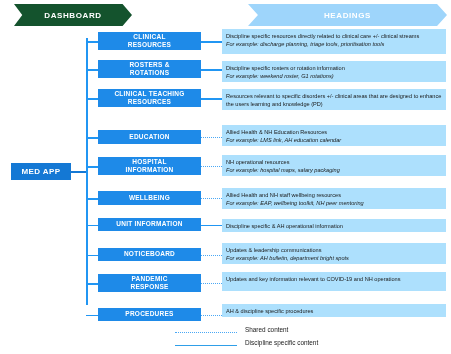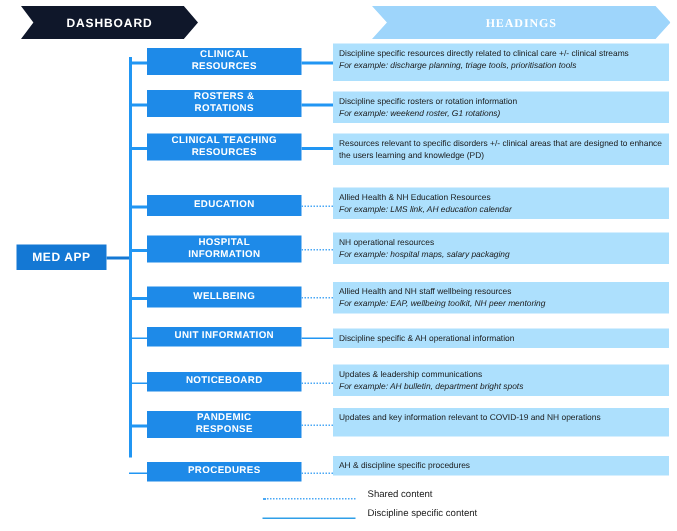--- a/index.html
+++ b/index.html
@@ -38,35 +38,34 @@
     box-sizing: border-box;
   }
   .chev-label {
     position: relative;
     z-index: 2;
     white-space: nowrap;
   }
   #chev-dashboard {
     left: 14px;
     width: 118px;
-    background: #0f172a;
+    background: #14532d;
     clip-path: polygon(0 0, 92% 0, 100% 50%, 92% 100%, 0 100%, 7% 50%);
   }
   #chev-articles {
     left: 124px;
     width: 134px;
     background: #2196f3;
     clip-path: polygon(0 0, 93% 0, 100% 50%, 93% 100%, 0 100%, 7% 50%);
   }
   #chev-headings {
     left: 248px;
     width: 199px;
     background: #9ed5fb;
     clip-path: polygon(0 0, 95% 0, 100% 50%, 95% 100%, 0 100%, 5% 50%);
-    font-family: Liberation Serif, serif;
   }
 
   
   #med-app-box {
     position: absolute;
     left: 11px;
     top: 163px;
     width: 60px;
     height: 17px;
     background: #1478d4;

